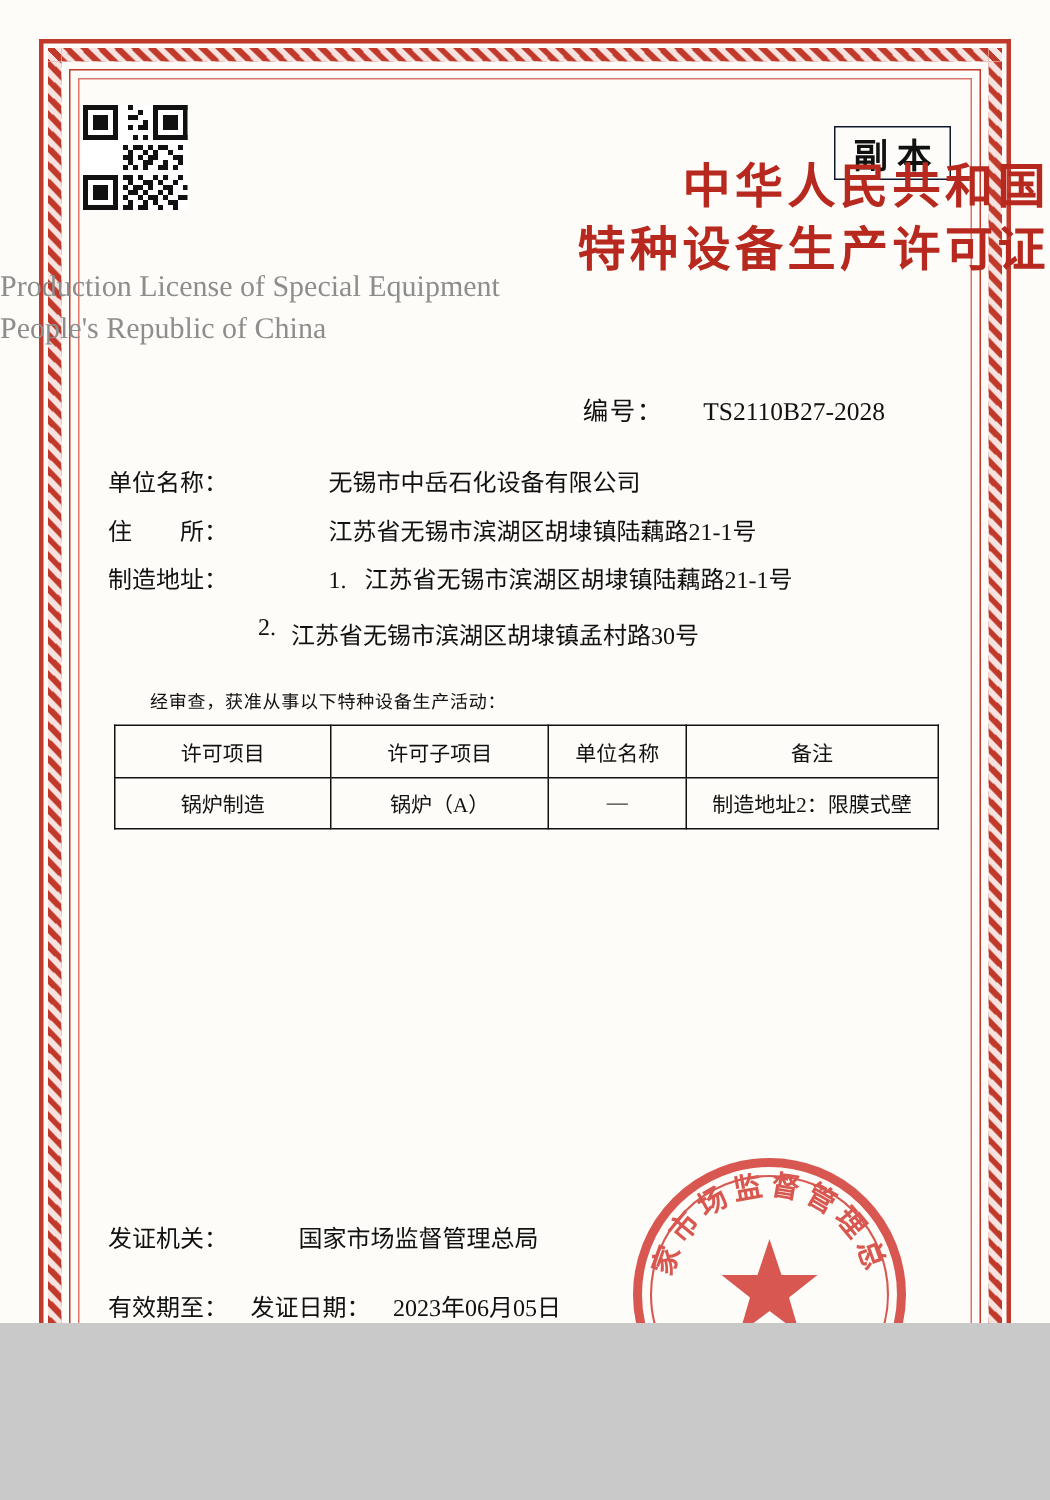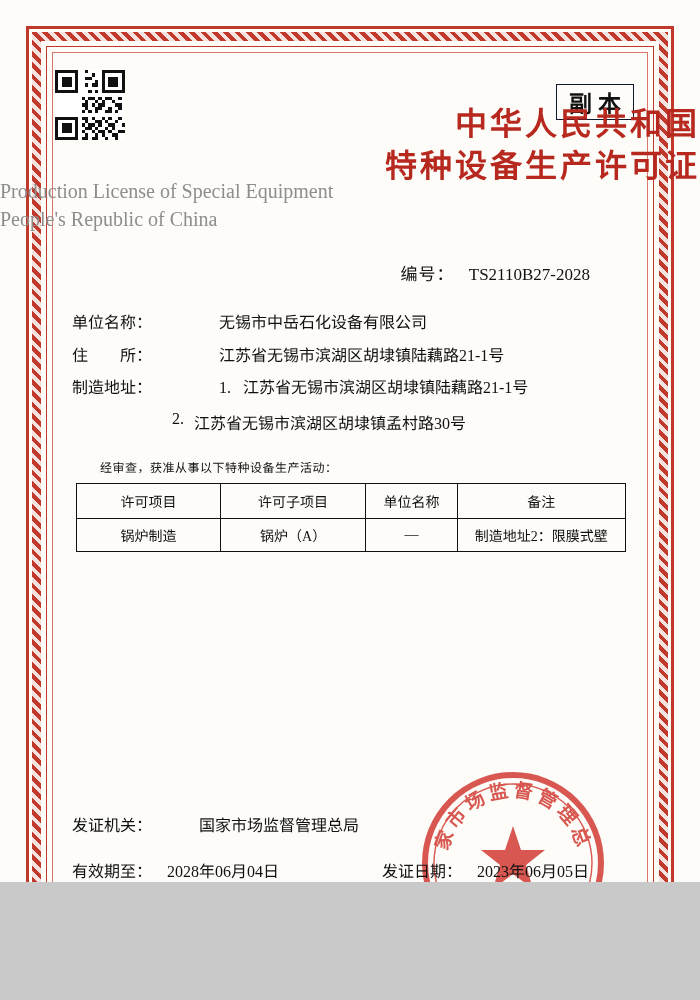--- a/index.html
+++ b/index.html
@@ -128,21 +128,21 @@
   .serial {
     position: absolute;
     right: 110px;
     top: 260px;
     font-size: 17px;
     color: #111;
     white-space: nowrap;
   }
   .serial .label { letter-spacing: 1px; }
   .serial .value {
-    margin-left: 10px;
+    margin-left: 22px;
     font-family: "Liberation Serif", "DejaVu Serif", serif;
   }
 
   
   .fields {
     position: absolute;
     left: 72px;
     top: 312px;
     width: 560px;
     font-size: 16px;
@@ -422,21 +422,20 @@
       </svg>
     </div>
 
     <div class="bottom-fields">
       <div class="bottom-row">
         <div class="bottom-label">发证机关：</div>
         <div class="bottom-value">国家市场监督管理总局</div>
       </div>
       <div class="bottom-row2">
         <div class="bl2">有效期至：</div>
-        <div class="bv2">2028年06月04日</div>
         <div class="bl3">发证日期：</div>
         <div class="bv3">2023年06月05日</div>
       </div>
     </div>
 
   </div>
 
   <div class="grey-bottom"></div>
 </div>
 

